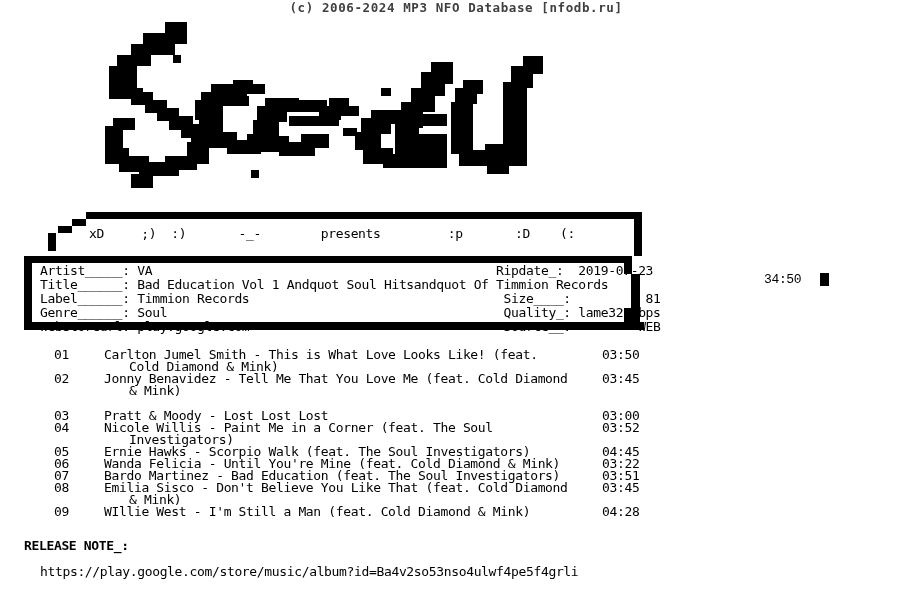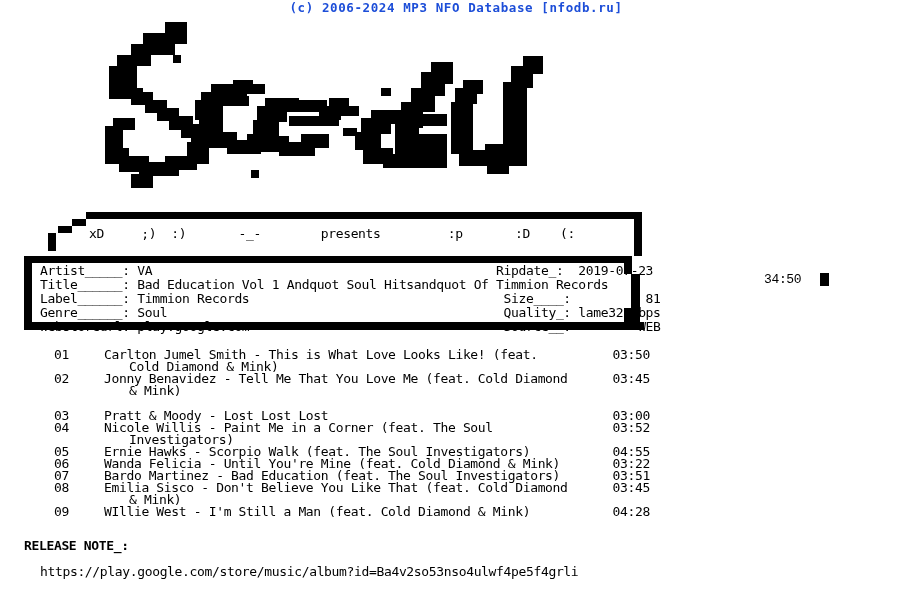--- a/index.html
+++ b/index.html
@@ -198,21 +198,21 @@
   .track-title {
     position: absolute;
     left: 80px;
     top: 0px;
     width: 500px;
   }
   .track-time {
     position: absolute;
     left: 578px;
     top: 0px;
-    text-align: right;
+    text-align: left;
     width: 48px;
   }
   .track-cont {
     position: absolute;
     left: 78px;
     top: 12px;
     margin-left: 27px;
   }
 
   
@@ -224,21 +224,21 @@
   }
   #release-note-label { line-height: 15px; font-weight: bold; }
   #release-note-url {
     margin-top: 13px;
     padding-left: 16px;
   }
 </style>
 </head>
 <body>
 
-<div id="header-banner" style="color: #1d4ed8;">(c) 2006-2024 MP3 NFO Database [nfodb.ru]</div>
+<div id="header-banner" style="color: #404040;">(c) 2006-2024 MP3 NFO Database [nfodb.ru]</div>
 
 <div id="ascii-logo">
   <svg width="500" height="180" viewBox="0 0 500 180" xmlns="http://www.w3.org/2000/svg">
     <g fill="#000000" shape-rendering="crispEdges">
 
       <rect x="70" y="0" width="22" height="11"></rect>
       <rect x="48" y="11" width="44" height="11"></rect>
       <rect x="36" y="22" width="44" height="11"></rect>
       <rect x="22" y="33" width="34" height="11"></rect>
       <rect x="78" y="33" width="8" height="8"></rect>
@@ -366,21 +366,21 @@
       </div>
       <div class="track-row" style="height: 24px;">
         <div class="track-num mono">04</div>
         <div class="track-title mono">Nicole Willis - Paint Me in a Corner (feat. The Soul</div>
         <div class="track-time mono">03:52</div>
         <div class="track-cont mono">Investigators)</div>
       </div>
       <div class="track-row" style="height: 12px;">
         <div class="track-num mono">05</div>
         <div class="track-title mono">Ernie Hawks - Scorpio Walk (feat. The Soul Investigators)</div>
-        <div class="track-time mono">04:55</div>
+        <div class="track-time mono">04:45</div>
       </div>
       <div class="track-row" style="height: 12px;">
         <div class="track-num mono">06</div>
         <div class="track-title mono">Wanda Felicia - Until You're Mine (feat. Cold Diamond &amp; Mink)</div>
         <div class="track-time mono">03:22</div>
       </div>
       <div class="track-row" style="height: 12px;">
         <div class="track-num mono">07</div>
         <div class="track-title mono">Bardo Martinez - Bad Education (feat. The Soul Investigators)</div>
         <div class="track-time mono">03:51</div>

